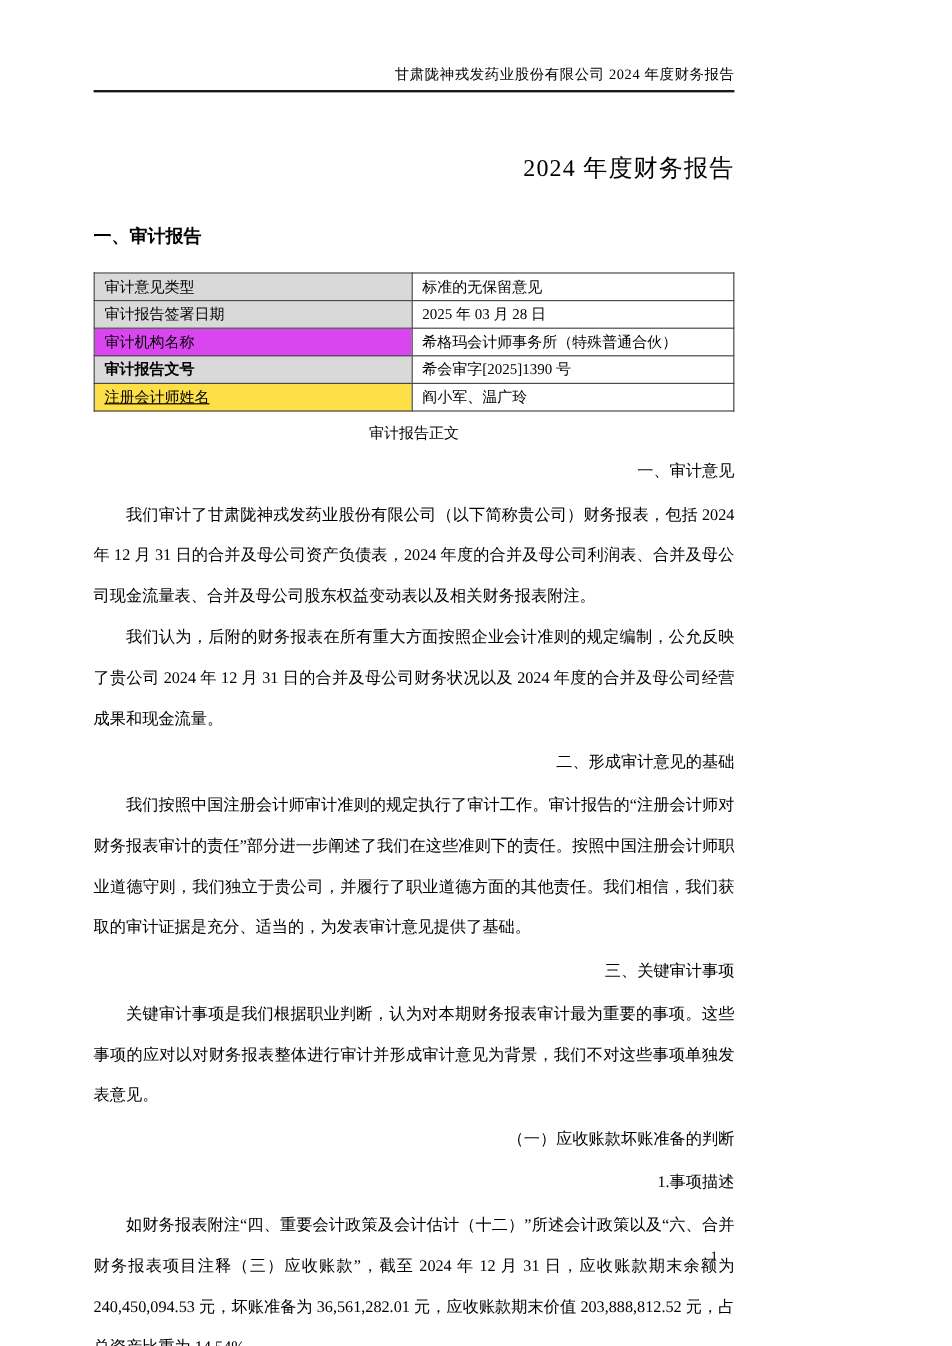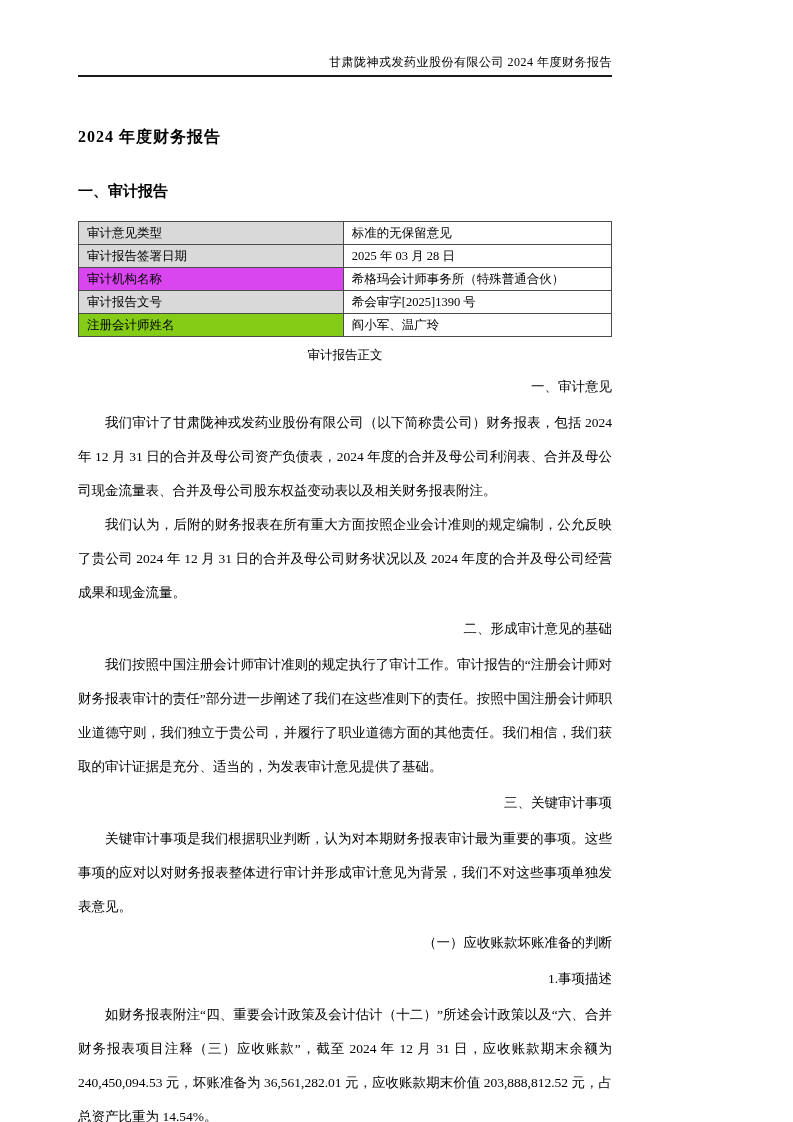--- a/index.html
+++ b/index.html
@@ -28,23 +28,23 @@
     font-size: 12px;
     letter-spacing: 0.5px;
   }
   .header-rule {
     margin-top: 4px;
     border-bottom: 2px solid #1a1a1a;
     height: 0;
   }
   .doc-title {
     margin: 50px 0 0 0;
-    text-align: left;
-    font-size: 16px;
-    font-weight: bold;
+    text-align: right;
+    font-size: 20px;
+    font-weight: normal;
     letter-spacing: 1px;
   }
   .sec-heading {
     margin: 34px 0 0 0;
     font-size: 15px;
     font-weight: bold;
   }
   table.audit-table {
     margin-top: 20px;
     width: 100%;
@@ -112,25 +112,25 @@
           </tr>
           <tr>
             <td class="label-cell" style="background: rgb(217, 217, 217);">审计报告签署日期</td>
             <td class="value-cell">2025 年 03 月 28 日</td>
           </tr>
           <tr>
             <td class="label-cell" style="background: #d946ef;">审计机构名称</td>
             <td class="value-cell">希格玛会计师事务所（特殊普通合伙）</td>
           </tr>
           <tr>
-            <td class="label-cell" style="background: rgb(217, 217, 217);">审计报告文号</td>
+            <td class="label-cell" style="background: rgb(217, 217, 217); font-weight: bold;">审计报告文号</td>
             <td class="value-cell">希会审字[2025]1390 号</td>
           </tr>
           <tr>
-            <td class="label-cell" style="background: #84cc16;">注册会计师姓名</td>
+            <td class="label-cell" style="background: #fde047; text-decoration: underline;">注册会计师姓名</td>
             <td class="value-cell">阎小军、温广玲</td>
           </tr>
         </tbody>
     </table>
 
     <div class="subtitle">审计报告正文</div>
 
     <div class="doc-body" id="body-blocks">
         <div class="block body-heading">一、审计意见</div>
         <div class="block para">我们审计了甘肃陇神戎发药业股份有限公司（以下简称贵公司）财务报表，包括 2024 年 12 月 31 日的合并及母公司资产负债表，2024 年度的合并及母公司利润表、合并及母公司现金流量表、合并及母公司股东权益变动表以及相关财务报表附注。</div>

